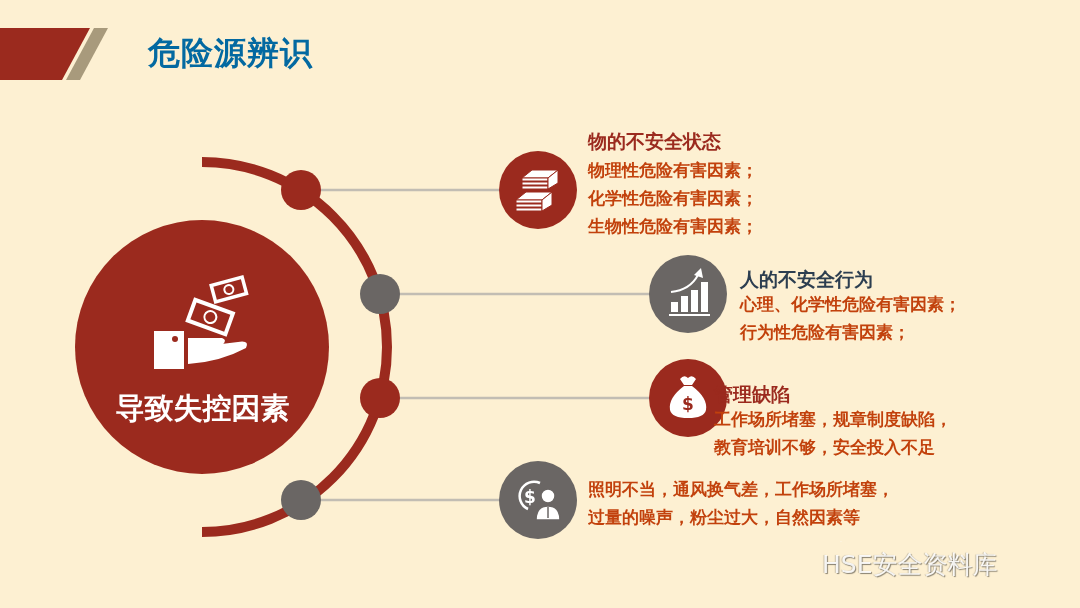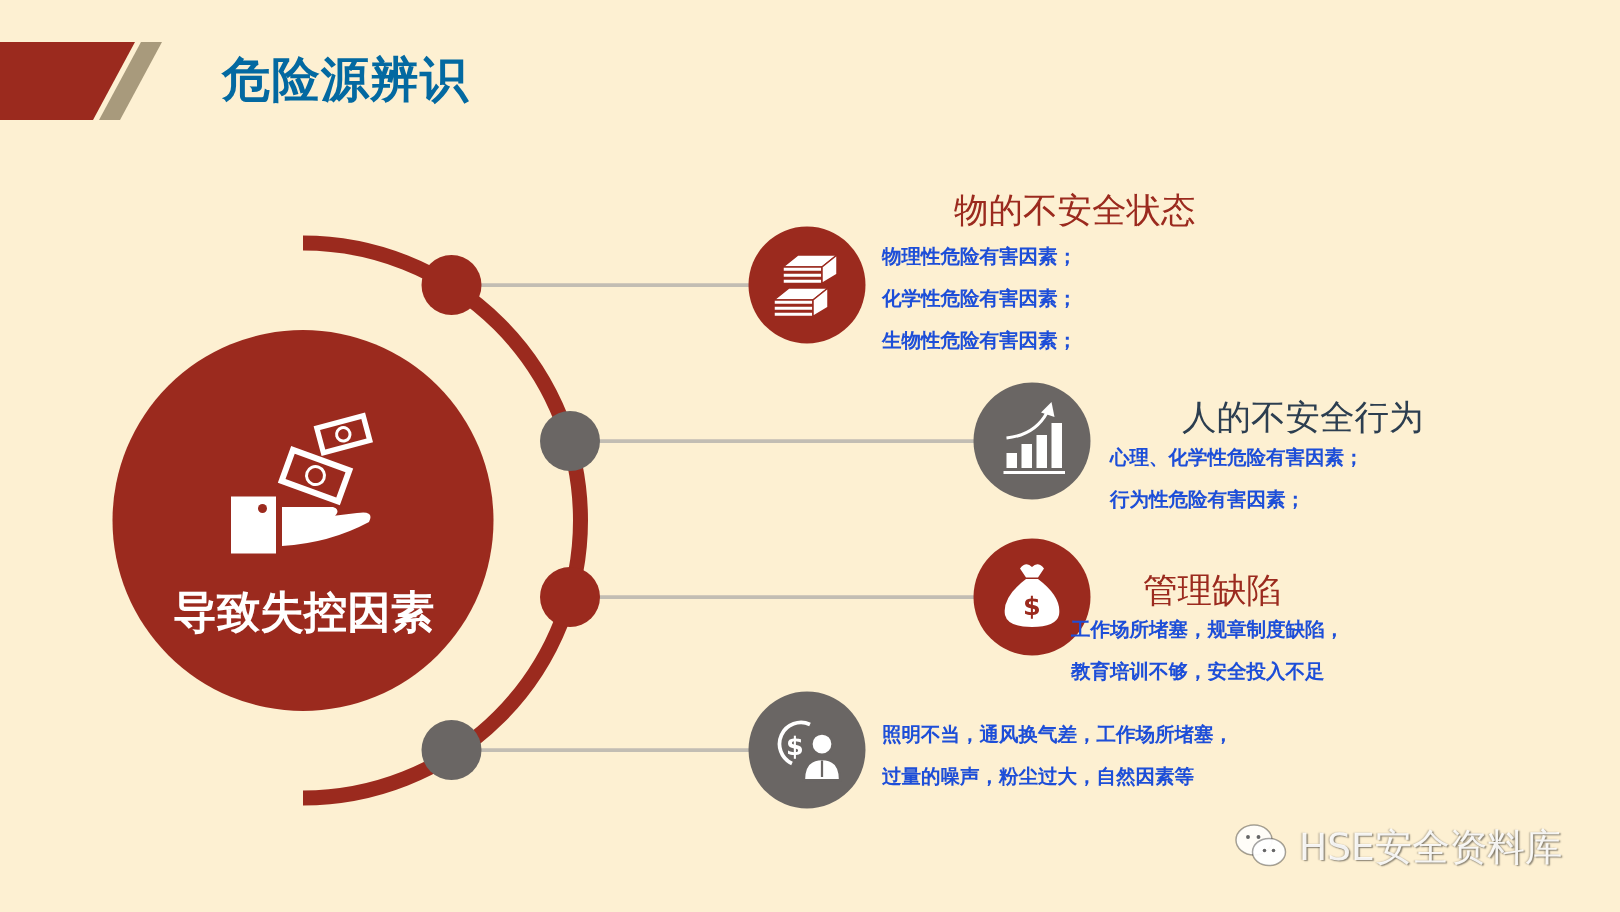--- a/index.html
+++ b/index.html
@@ -14,26 +14,26 @@
   .page-title {
     left: 148px; top: 33px; font-size: 32px; font-weight: bold; color: #0369a1;
     letter-spacing: 1px; line-height: 40px;
   }
   svg.diagram { position: absolute; left: 0; top: 0; }
   .center-label {
     left: 80px; width: 245px; top: 392px; text-align: center;
     color: #fff; font-size: 29px; font-weight: bold; line-height: 32px;
   }
   .item-text { line-height: 28px; }
-  .item-title { font-size: 23px; font-weight: normal; line-height: 26px; margin-left: 48px; }
+  .item-title { font-size: 19px; font-weight: bold; line-height: 26px; }
   .item-title.red { color: #9b2a1e; }
   .item-title.slate { color: #2c3e50; }
-  .item-line { font-size: 13px; font-weight: bold; color: #1d4ed8; line-height: 28px; white-space: nowrap; font-family: Liberation Mono, monospace; }
+  .item-line { font-size: 17px; font-weight: bold; color: #c2410c; line-height: 28px; white-space: nowrap; font-family: Liberation Mono, monospace; }
   .watermark {
-    left: 822px; top: 541px; height: 40px; display: flex; align-items: flex-end; gap: 6px;
+    left: 822px; top: 541px; height: 40px; display: flex; align-items: flex-start; gap: 6px; flex-direction: column;
   }
   .wm-text {
     font-size: 25px; color: rgba(255,255,255,0.9);
     text-shadow: 1px 1px 1px rgba(0,0,0,0.45), -1px 0 1px rgba(0,0,0,0.2);
     font-family: "DejaVu Sans", sans-serif;
   }
 </style>
 </head>
 <body>
 

